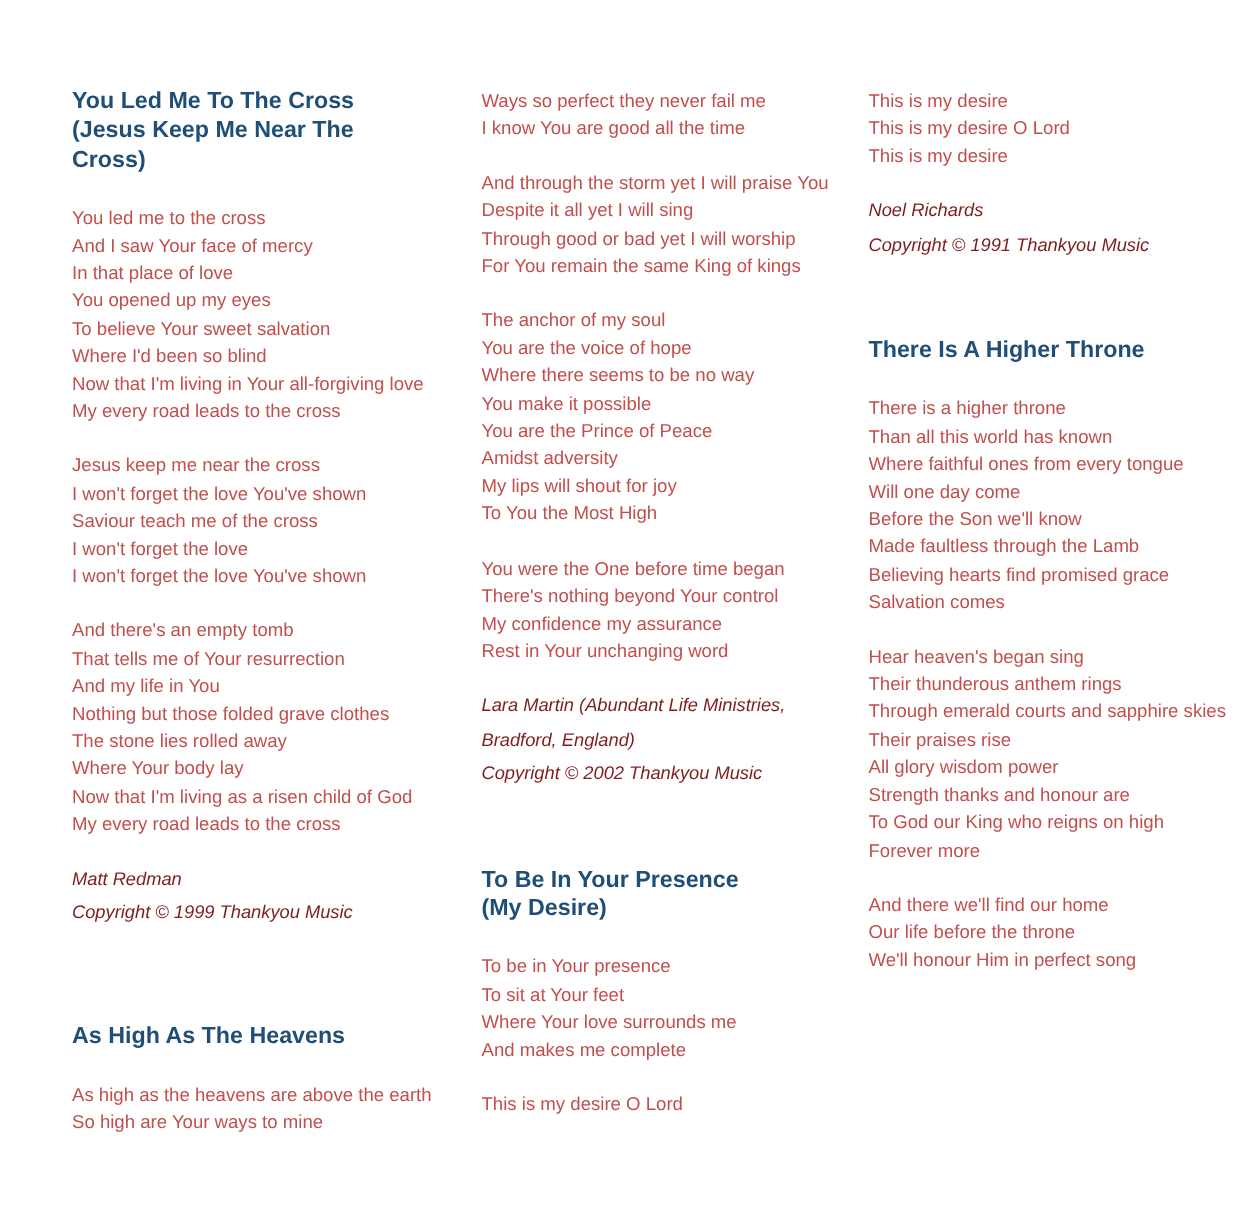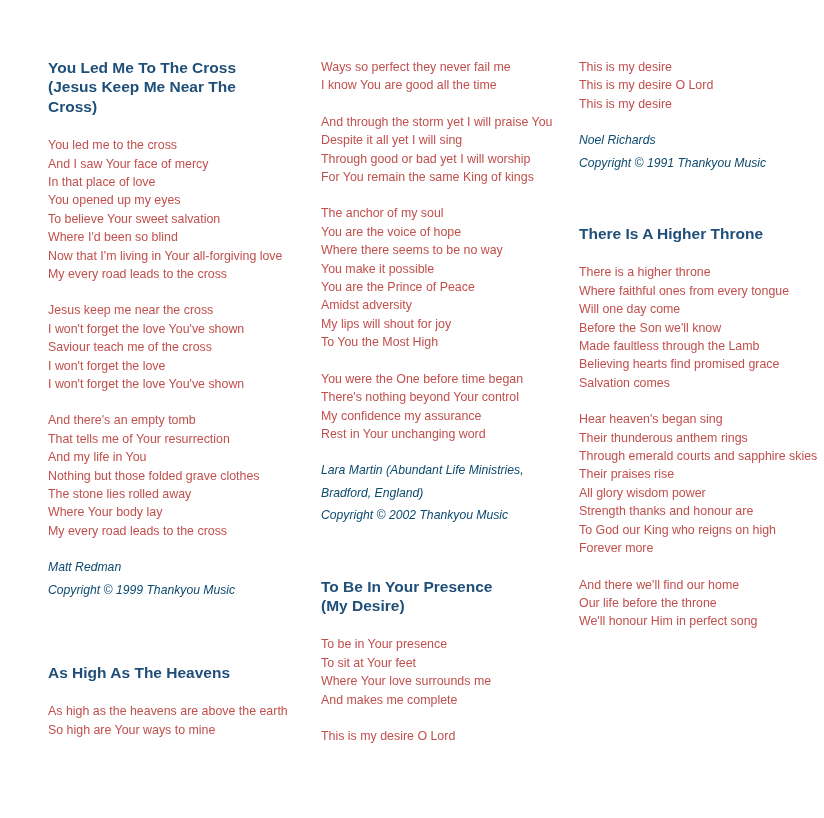--- a/index.html
+++ b/index.html
@@ -48,21 +48,21 @@
   .lyric {
     font-size: 12.4px;
     line-height: 18.4px;
     color: #c0504d;
     white-space: nowrap;
   }
   .credit {
     font-style: italic;
     font-size: 12.2px;
     line-height: 18.4px;
-    color: #0c4a6e;
+    color: #7f1d1d;
     margin-top: 4px;
   }
   .credit-block {
     margin-bottom: 30px;
   }
   .spacer-lg { height: 34px; }
   .spacer-md { height: 22px; }
 </style>
 </head>
 <body>
@@ -96,20 +96,21 @@
         <div class="lyric">I won't forget the love You've shown</div>
       </div>
 
       <div class="stanza">
         <div class="lyric">And there's an empty tomb</div>
         <div class="lyric">That tells me of Your resurrection</div>
         <div class="lyric">And my life in You</div>
         <div class="lyric">Nothing but those folded grave clothes</div>
         <div class="lyric">The stone lies rolled away</div>
         <div class="lyric">Where Your body lay</div>
+        <div class="lyric">Now that I'm living as a risen child of God</div>
         <div class="lyric">My every road leads to the cross</div>
       </div>
 
       <div class="credit-block">
         <div class="credit">Matt Redman</div>
         <div class="credit">Copyright © 1999 Thankyou Music</div>
       </div>
 
       <div class="spacer-lg"></div>
 
@@ -197,20 +198,21 @@
       </div>
 
       <div class="spacer-md"></div>
 
       <div class="song-title">
         <span>There Is A Higher Throne</span>
       </div>
 
       <div class="stanza">
         <div class="lyric">There is a higher throne</div>
+        <div class="lyric">Than all this world has known</div>
         <div class="lyric">Where faithful ones from every tongue</div>
         <div class="lyric">Will one day come</div>
         <div class="lyric">Before the Son we'll know</div>
         <div class="lyric">Made faultless through the Lamb</div>
         <div class="lyric">Believing hearts find promised grace</div>
         <div class="lyric">Salvation comes</div>
       </div>
 
       <div class="stanza">
         <div class="lyric">Hear heaven's began sing</div>

